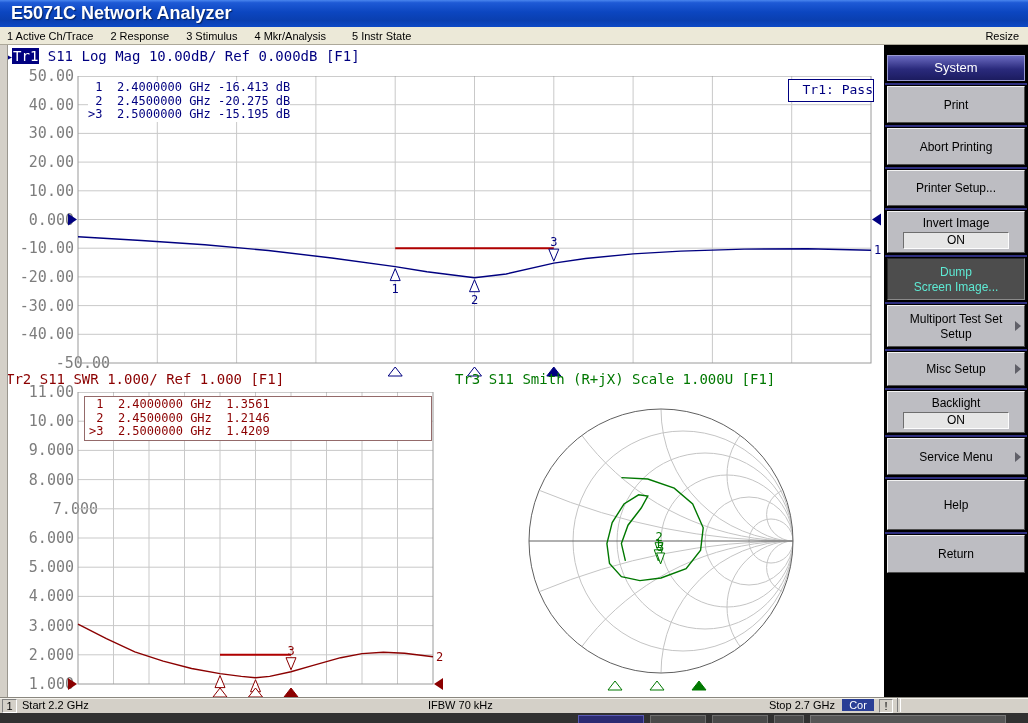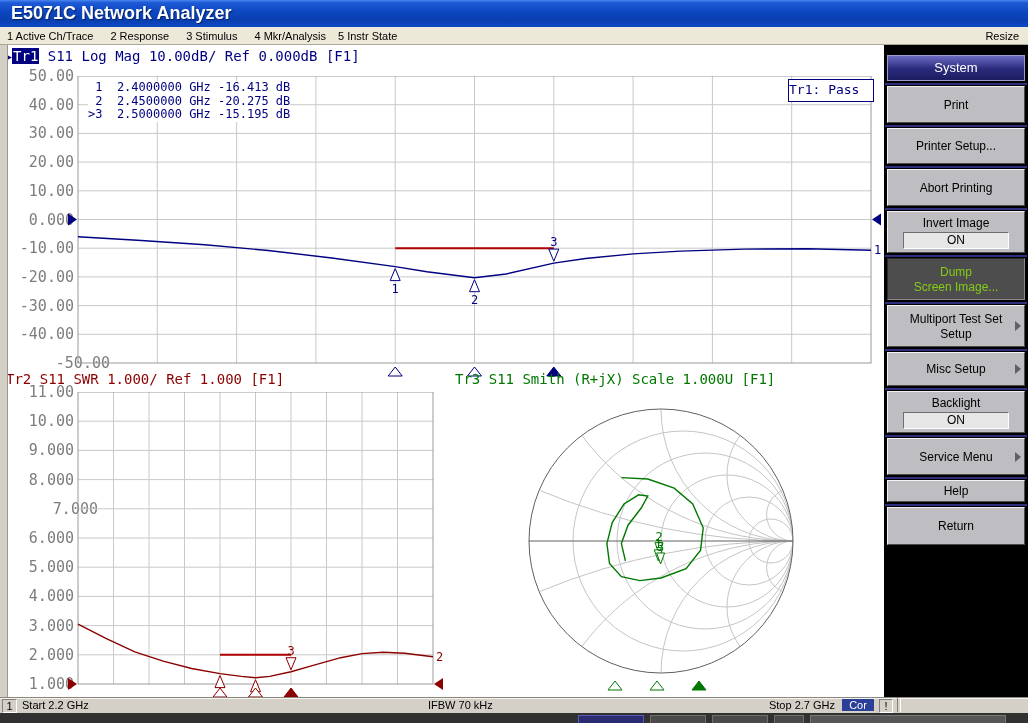--- a/index.html
+++ b/index.html
@@ -19,34 +19,34 @@
     border-right:1px solid #9a978f}
   .trhdr{position:absolute;font-family:"DejaVu Sans Mono",monospace;font-size:14px;white-space:pre}
   .trhdr .tracearrow{font-size:10px;vertical-align:1px}
   .tr1c{color:#000080}.tr2c{color:#8b0000}.tr3c{color:#007800}
   .trtag{background:#000080;color:#fff;padding:0 1px}
   .mtable{position:absolute;font-family:"DejaVu Sans Mono",monospace;font-size:12px;
     line-height:13.5px;white-space:pre}
   .mtable.bg{background:#fff}
   .mtable.boxed{border:1px solid #946a6a;background:#fff;padding:1px 4px}
   .passbox{position:absolute;border:1px solid #000080;background:#fff;color:#000080;
-    font-family:"DejaVu Sans Mono",monospace;font-size:13px;text-align:left;line-height:19px}
+    font-family:"DejaVu Sans Mono",monospace;font-size:13px;text-align:right;line-height:19px}
   .ylab{position:absolute;width:66px;text-align:right;font-family:"DejaVu Sans Mono",monospace;
     font-size:15px;color:#7d7d7d;height:14px;line-height:14px}
   svg{position:absolute}
   
   .sidebar{position:absolute;left:884px;top:45px;width:144px;height:652px;background:#000;box-sizing:border-box}
   .skey-title{margin:10px 3px 0 3px;height:24px;line-height:24px;text-align:center;color:#fff;font-size:13px;
     background:linear-gradient(180deg,#6a6ac0 0%,#2a2a7c 55%,#1c1c60 100%);
     border:1px solid #9a9ad0}
   .skey{position:relative;margin:5px 3px 0 3px;background:#bdbdc2;color:#000;font-size:12px;
     text-align:center;display:flex;flex-direction:column;justify-content:center;gap:1px;
     border:1px solid;border-color:#f2f2f2 #4c4c4c #4c4c4c #f2f2f2;box-sizing:border-box;cursor:default}
   .skey::before{content:"";position:absolute;left:-3px;right:-3px;top:-4px;height:2px;background:#2e2e7e}
-  .skey.active{background:#4d4d4d;color:#84cc16;border-color:#2a2a2a #8a8a8a #8a8a8a #2a2a2a}
+  .skey.active{background:#4d4d4d;color:#5eead4;border-color:#2a2a2a #8a8a8a #8a8a8a #2a2a2a}
   .skey .state{width:104px;margin:1px auto 0 auto;background:#e6e6e6;font-size:12px;line-height:15px;
     border:1px solid;border-color:#6e6e6e #fdfdfd #fdfdfd #6e6e6e}
   .skey .arrow{position:absolute;right:3px;top:50%;margin-top:-5px;width:0;height:0;
     border-left:6px solid #606068;border-top:5px solid transparent;border-bottom:5px solid transparent}
   
   .statusbar{position:absolute;left:0;top:697px;width:1028px;height:16px;background:#d4d0c8;
     border-top:1px solid #8a877f;box-shadow:inset 0 1px 0 #f6f4ee;font-size:11px;color:#000;box-sizing:border-box}
   .statusbar .cell{position:absolute;top:1px;height:12px;line-height:12px}
   .statusbar .chbox{left:2px;width:13px;text-align:center;border:1px solid;border-color:#808080 #fff #fff #808080}
   .statusbar .startlab{left:22px}
@@ -58,21 +58,21 @@
   
   .bottomstrip{position:absolute;left:0;top:713px;width:1028px;height:10px;background:#313131;overflow:hidden}
   .bottomstrip .seg{position:absolute;top:2px;height:10px;box-sizing:border-box}
 </style>
 </head>
 <body>
 
 <div class="titlebar">E5071C Network Analyzer</div>
 
 <div class="menubar">
-  <span id="menu-items"><span class="mitem" style="margin-right: 17px; margin-top: 32px;">1 Active Ch/Trace</span><span class="mitem" style="margin-right: 17px;">2 Response</span><span class="mitem" style="margin-right: 17px;">3 Stimulus</span><span class="mitem" style="margin-right: 12px; text-align: center;">4 Mkr/Analysis</span><span class="mitem" style="margin-right: 17px;">5 Instr State</span></span>
+  <span id="menu-items"><span class="mitem" style="margin-right: 17px; margin-top: 32px;">1 Active Ch/Trace</span><span class="mitem" style="margin-right: 17px;">2 Response</span><span class="mitem" style="margin-right: 17px;">3 Stimulus</span><span class="mitem" style="margin-right: 26px; text-align: center;">4 Mkr/Analysis</span><span class="mitem" style="margin-right: 17px;">5 Instr State</span></span>
   <span class="resize">Resize</span>
 </div>
 
 <div class="screen">
 
   <div class="trhdr tr1c" style="left:6px;top:3px"><span class="tracearrow">▶</span><span class="trtag">Tr1</span><span> S11 Log Mag 10.00dB/ Ref 0.000dB [F1]</span></div>
 
   <div id="ylab1">
       <span class="ylab" style="left: 8px; top: 24px;">50.00</span>
       <span class="ylab" style="left: 8px; top: 52.7px;">40.00</span>
@@ -182,20 +182,21 @@
       <polygon points="187.5,296 180.5,305 194.5,305" fill="#fff" stroke="#8b0000"></polygon>
       <g>
         <polygon points="222.9999999999999,277.70972 217.9999999999999,265.70972 227.9999999999999,265.70972" fill="#fff" stroke="#8b0000"></polygon>
         <text x="222.9999999999999" y="262.70972" text-anchor="middle" font-size="12" fill="#8b0000" font-family="DejaVu Sans Mono,monospace">3</text>
       </g>
       <polygon points="222.9999999999999,296 215.9999999999999,305 229.9999999999999,305" fill="#8b0000" stroke="#8b0000"></polygon>
       <polygon points="0,286 0,298 9,292" fill="#8b0000"></polygon>
       <polygon points="375,286 375,298 366,292" fill="#8b0000"></polygon>
       <text x="368" y="268.844" font-size="12" fill="#8b0000" font-family="DejaVu Sans Mono,monospace">2</text>
     </svg>
+  <div class="mtable boxed tr2c" style="left:84px;top:351px;width:338px" id="mt2"><div> 1  2.4000000 GHz  1.3561</div><div> 2  2.4500000 GHz  1.2146</div><div>&gt;3  2.5000000 GHz  1.4209</div></div>
 
   <div class="trhdr tr3c" style="left:455px;top:326px"><span>Tr3</span><span> S11 Smith (R+jX) Scale 1.000U [F1]</span></div>
   <svg id="plot3" style="left:455px;top:345px" width="429" height="307">
       <clipPath id="smclip">
         <circle cx="206" cy="151" r="131.5"></circle>
       </clipPath>
       <g stroke="#c4c4c4" fill="none" clip-path="url(#smclip)">
         <circle cx="228" cy="151" r="110"></circle>
         <circle cx="250" cy="151" r="88"></circle>
         <circle cx="272" cy="151" r="66"></circle>
@@ -234,25 +235,25 @@
 
   <div class="leftstrip"></div>
 </div>
 
 <div class="sidebar">
   <div class="skey-title">System</div>
   <div id="skeys">
       <div class="skey" style="height: 37px;">
         <div>Print</div>
       </div>
+      <div class="skey" style="height: 37px;">
+        <div>Abort Printing</div>
+      </div>
       <div class="skey" style="height: 36px;">
         <div>Printer Setup...</div>
-      </div>
-      <div class="skey" style="height: 37px;">
-        <div>Abort Printing</div>
       </div>
       <div class="skey" style="height: 42px;">
         <div>Invert Image</div>
         <div class="state">ON</div>
       </div>
       <div class="skey active" style="height: 42px;">
         <div>Dump</div>
         <div>Screen Image...</div>
       </div>
       <div class="skey" style="height: 42px;">
@@ -265,21 +266,21 @@
         <span class="arrow"></span>
       </div>
       <div class="skey" style="height: 42px;">
         <div>Backlight</div>
         <div class="state">ON</div>
       </div>
       <div class="skey" style="height: 37px;">
         <div>Service Menu</div>
         <span class="arrow"></span>
       </div>
-      <div class="skey" style="height: 22px;">
+      <div class="skey" style="height: 50px;">
         <div>Help</div>
       </div>
       <div class="skey" style="height: 38px;">
         <div>Return</div>
       </div>
     </div>
 </div>
 
 <div class="statusbar">
   <span class="cell chbox">1</span>

